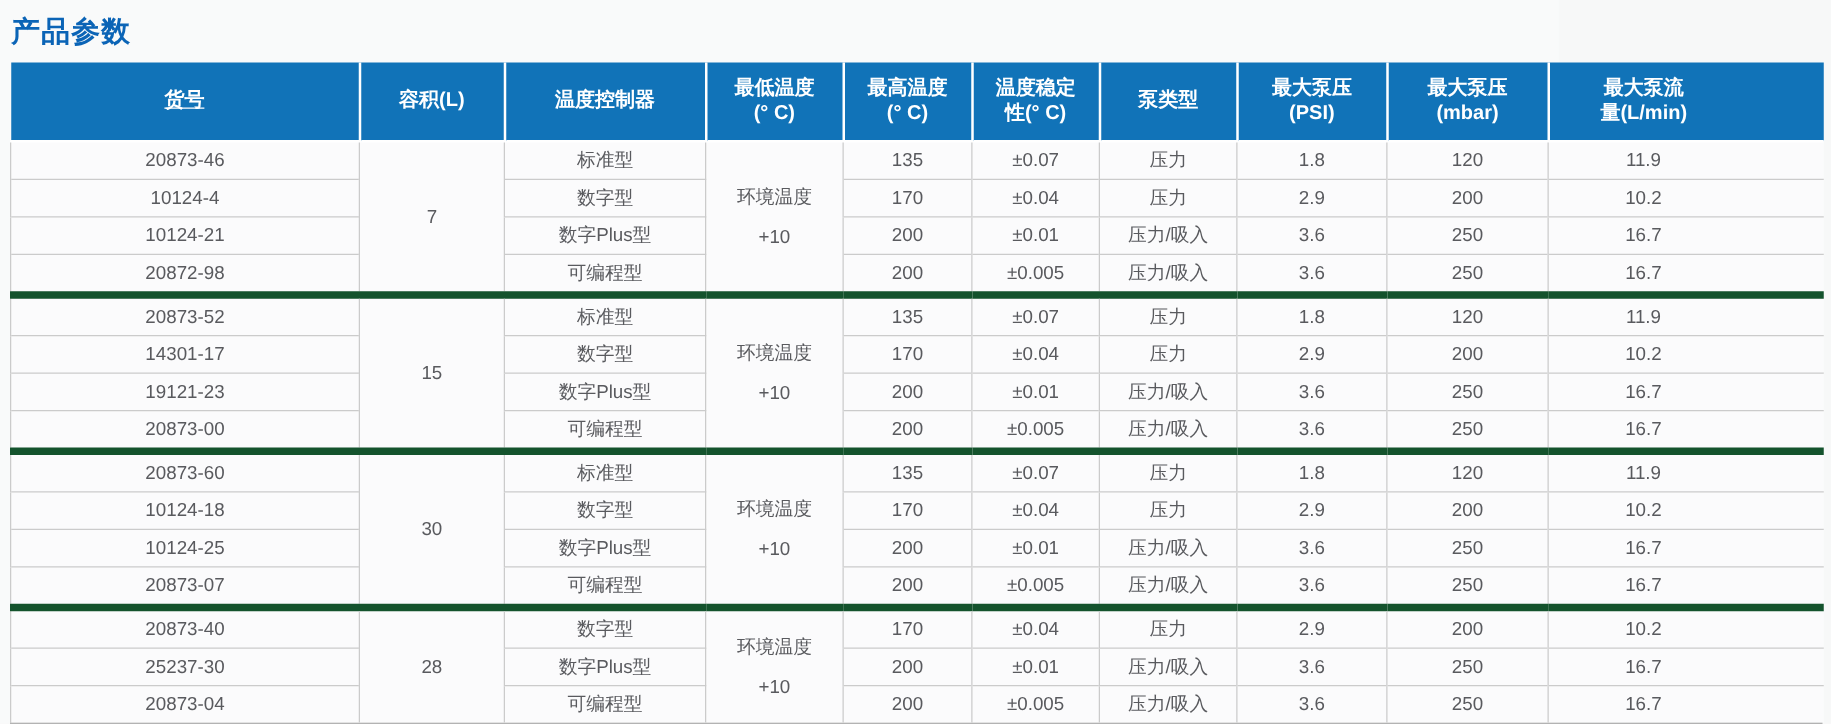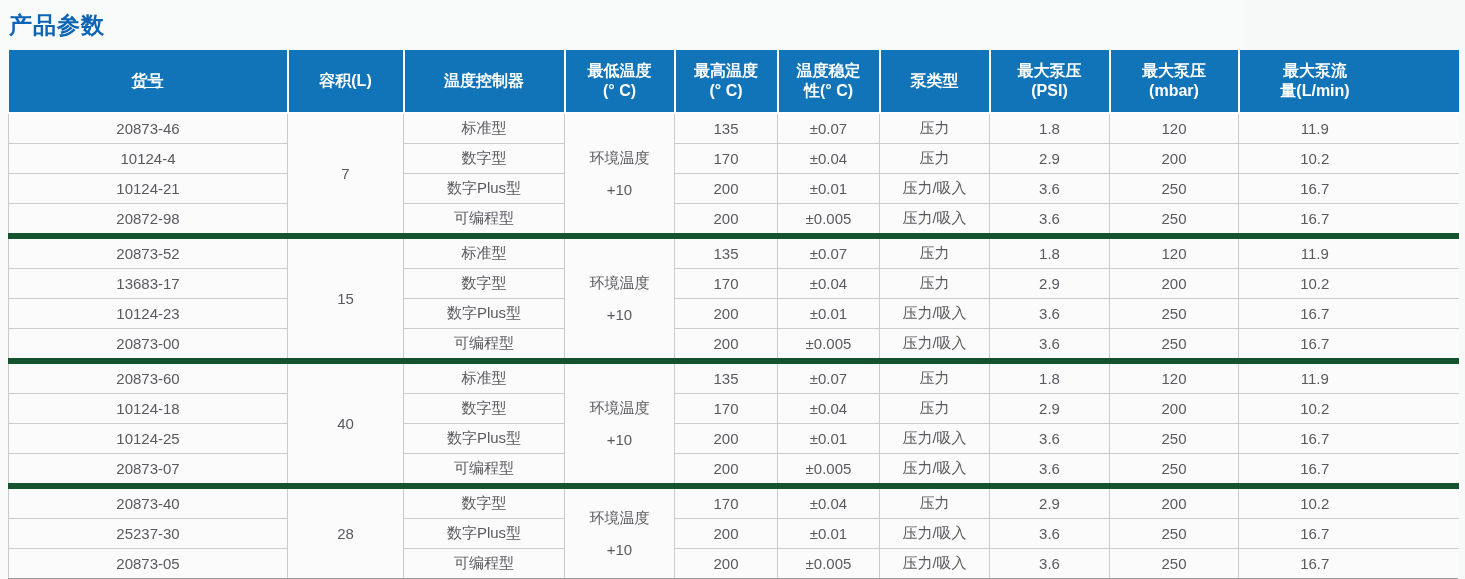--- a/index.html
+++ b/index.html
@@ -162,52 +162,52 @@
             <td class="col-min_temp cell-min-temp" rowspan="4">环境温度
 +10</td>
             <td class="col-max_temp cell-max-temp">135</td>
             <td class="col-stability cell-stability">±0.07</td>
             <td class="col-pump_type cell-pump-type">压力</td>
             <td class="col-psi cell-psi">1.8</td>
             <td class="col-mbar cell-mbar">120</td>
             <td class="col-flow cell-flow">11.9</td>
           </tr>
           <tr>
-            <td class="col-item cell-item">13683-17</td>
-            <td class="col-controller cell-controller">数字型</td>
-            <td class="col-max_temp cell-max-temp">170</td>
-            <td class="col-stability cell-stability">±0.04</td>
-            <td class="col-pump_type cell-pump-type">压力</td>
-            <td class="col-psi cell-psi">2.9</td>
-            <td class="col-mbar cell-mbar">200</td>
-            <td class="col-flow cell-flow">10.2</td>
-          </tr>
-          <tr>
-            <td class="col-item cell-item">10124-23</td>
+            <td class="col-item cell-item">14301-17</td>
+            <td class="col-controller cell-controller">数字型</td>
+            <td class="col-max_temp cell-max-temp">170</td>
+            <td class="col-stability cell-stability">±0.04</td>
+            <td class="col-pump_type cell-pump-type">压力</td>
+            <td class="col-psi cell-psi">2.9</td>
+            <td class="col-mbar cell-mbar">200</td>
+            <td class="col-flow cell-flow">10.2</td>
+          </tr>
+          <tr>
+            <td class="col-item cell-item">19121-23</td>
             <td class="col-controller cell-controller">数字Plus型</td>
             <td class="col-max_temp cell-max-temp">200</td>
             <td class="col-stability cell-stability">±0.01</td>
             <td class="col-pump_type cell-pump-type">压力/吸入</td>
             <td class="col-psi cell-psi">3.6</td>
             <td class="col-mbar cell-mbar">250</td>
             <td class="col-flow cell-flow">16.7</td>
           </tr>
           <tr>
             <td class="col-item cell-item">20873-00</td>
             <td class="col-controller cell-controller">可编程型</td>
             <td class="col-max_temp cell-max-temp">200</td>
             <td class="col-stability cell-stability">±0.005</td>
             <td class="col-pump_type cell-pump-type">压力/吸入</td>
             <td class="col-psi cell-psi">3.6</td>
             <td class="col-mbar cell-mbar">250</td>
             <td class="col-flow cell-flow">16.7</td>
           </tr>
           <tr class="group-start">
             <td class="col-item cell-item">20873-60</td>
-            <td class="col-volume cell-volume" rowspan="4">40</td>
+            <td class="col-volume cell-volume" rowspan="4">30</td>
             <td class="col-controller cell-controller">标准型</td>
             <td class="col-min_temp cell-min-temp" rowspan="4">环境温度
 +10</td>
             <td class="col-max_temp cell-max-temp">135</td>
             <td class="col-stability cell-stability">±0.07</td>
             <td class="col-pump_type cell-pump-type">压力</td>
             <td class="col-psi cell-psi">1.8</td>
             <td class="col-mbar cell-mbar">120</td>
             <td class="col-flow cell-flow">11.9</td>
           </tr>
@@ -258,21 +258,21 @@
             <td class="col-item cell-item">25237-30</td>
             <td class="col-controller cell-controller">数字Plus型</td>
             <td class="col-max_temp cell-max-temp">200</td>
             <td class="col-stability cell-stability">±0.01</td>
             <td class="col-pump_type cell-pump-type">压力/吸入</td>
             <td class="col-psi cell-psi">3.6</td>
             <td class="col-mbar cell-mbar">250</td>
             <td class="col-flow cell-flow">16.7</td>
           </tr>
           <tr>
-            <td class="col-item cell-item">20873-05</td>
+            <td class="col-item cell-item">20873-04</td>
             <td class="col-controller cell-controller">可编程型</td>
             <td class="col-max_temp cell-max-temp">200</td>
             <td class="col-stability cell-stability">±0.005</td>
             <td class="col-pump_type cell-pump-type">压力/吸入</td>
             <td class="col-psi cell-psi">3.6</td>
             <td class="col-mbar cell-mbar">250</td>
             <td class="col-flow cell-flow">16.7</td>
           </tr>
         </tbody>
     </table>

